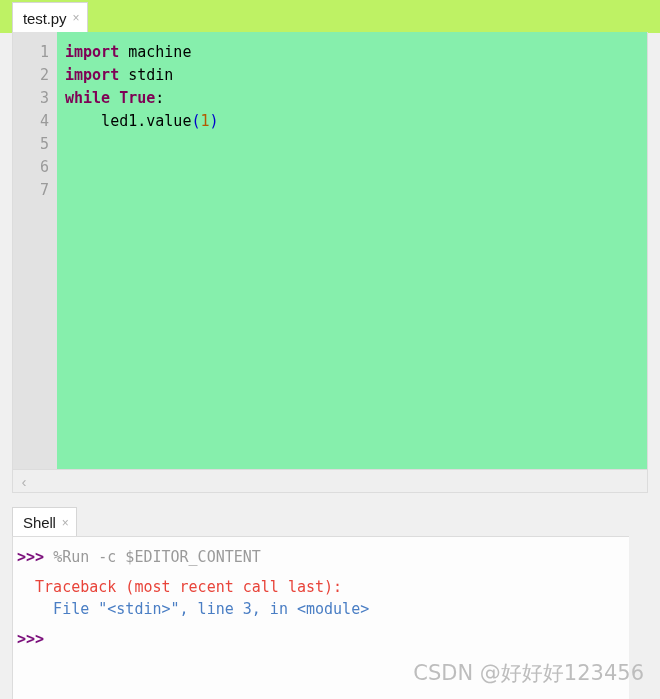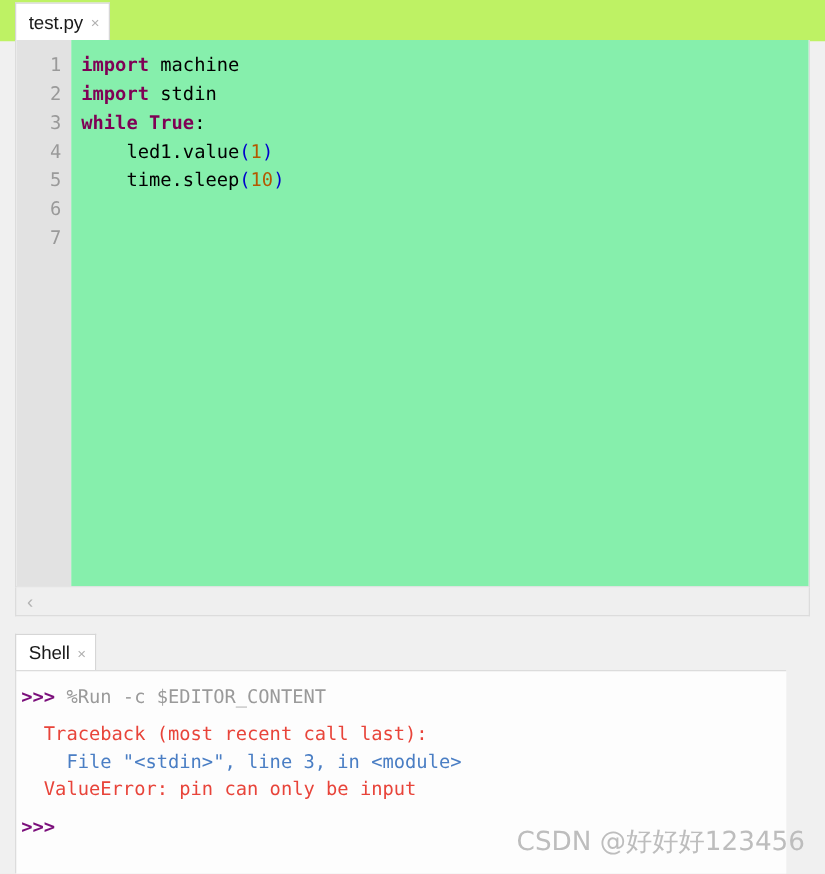--- a/index.html
+++ b/index.html
@@ -235,21 +235,20 @@
           <div class="gutter-num">4</div>
           <div class="gutter-num">5</div>
           <div class="gutter-num">6</div>
           <div class="gutter-num">7</div>
         </div>
       <div class="code-area" id="code-area">
           <div class="code-line"><span class="tok-kw">import</span><span class="tok-plain"> machine</span></div>
           <div class="code-line"><span class="tok-kw">import</span><span class="tok-plain"> stdin</span></div>
           <div class="code-line"><span class="tok-kw">while</span><span class="tok-plain"> </span><span class="tok-kw">True</span><span class="tok-plain">:</span></div>
           <div class="code-line"><span class="tok-plain">    led1.value</span><span class="tok-paren">(</span><span class="tok-num">1</span><span class="tok-paren">)</span></div>
-          <div class="code-line"><span class="tok-plain">    time.sleep</span><span class="tok-paren">(</span><span class="tok-num">10</span><span class="tok-paren">)</span></div>
           <div class="code-line">&nbsp;</div>
         </div>
     </div>
 
     <div class="hscroll">
       <div class="hscroll-arrow">‹</div>
     </div>
 
   </div>
 
@@ -260,21 +259,20 @@
         <span class="tab-label">Shell</span>
         <span class="tab-close">×</span>
       </div>
     </div>
 
     <div class="shell-body" id="shell-body">
         <div class="shell-line"><span class="sh-prompt">&gt;&gt;&gt; </span><span class="sh-cmd">%Run -c $EDITOR_CONTENT</span></div>
         <div class="shell-gap"></div>
         <div class="shell-line"><span class="sh-error">  Traceback (most recent call last):</span></div>
         <div class="shell-line"><span class="sh-link">    File "&lt;stdin&gt;", line 3, in &lt;module&gt;</span></div>
-        <div class="shell-line"><span class="sh-error">  ValueError: pin can only be input</span></div>
         <div class="shell-gap"></div>
         <div class="shell-line"><span class="sh-prompt">&gt;&gt;&gt;</span></div>
       </div>
 
   </div>
 
   <div class="watermark">CSDN @好好好123456</div>
 
 </div>
 

